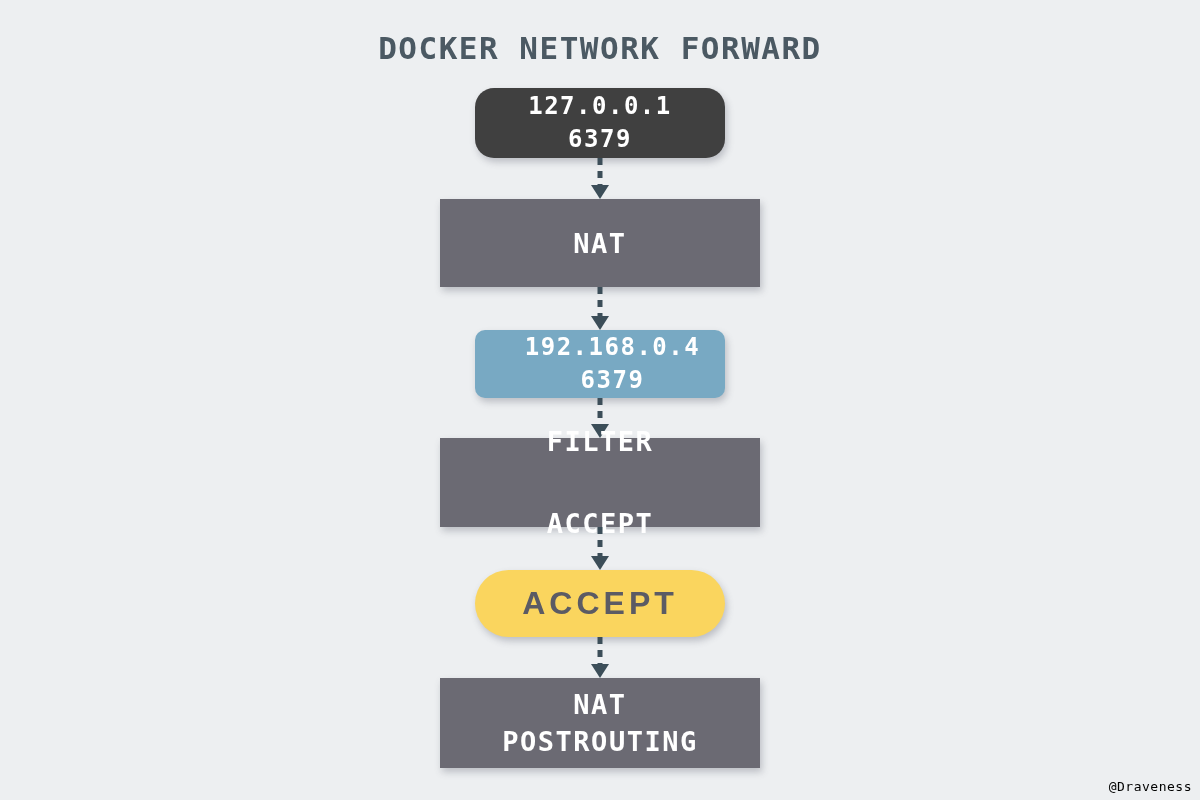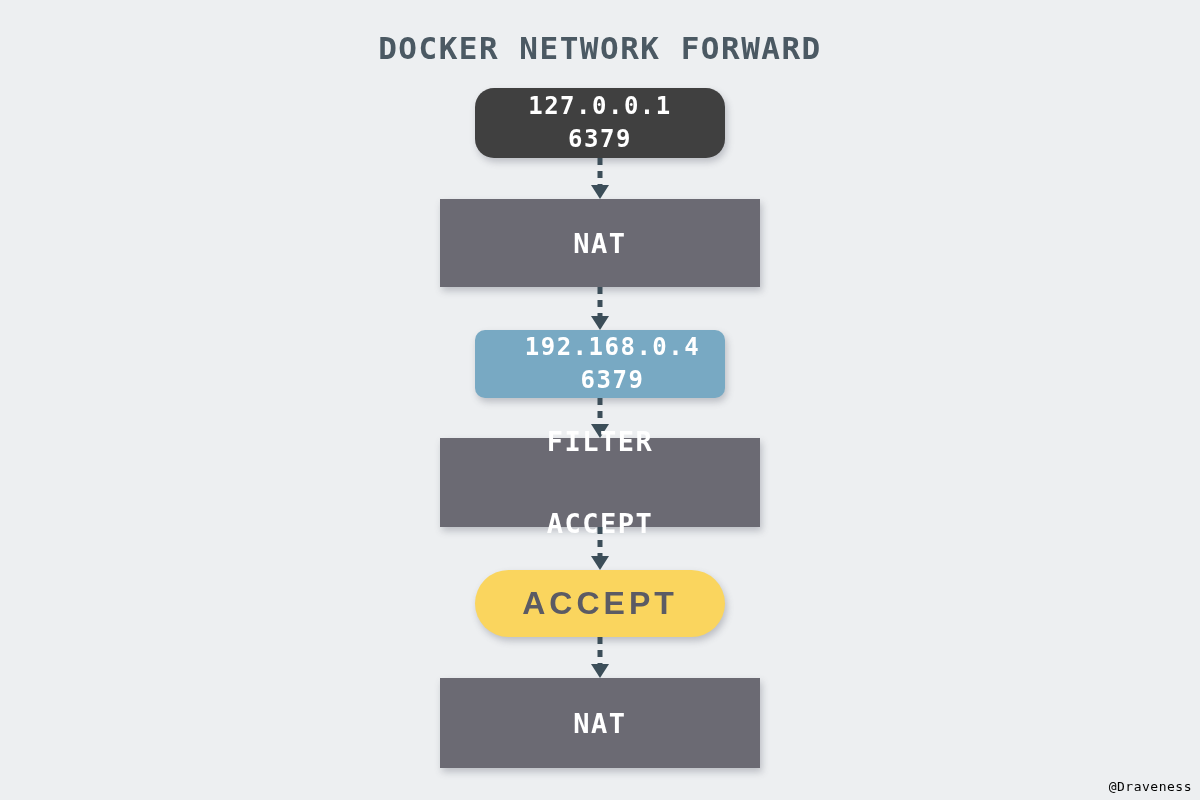--- a/index.html
+++ b/index.html
@@ -156,17 +156,18 @@
     <span class="line">ACCEPT</span>
   </div>
 
   <svg class="arrow a5" viewBox="0 0 24 41" xmlns="http://www.w3.org/2000/svg">
     <line class="dash" x1="12" y1="0" x2="12" y2="27"></line>
     <polygon class="head" points="3,27 21,27 12,41"></polygon>
   </svg>
 
   <div class="node chain n6" style="background: rgb(107, 106, 115);">
     <span class="line">NAT</span>
+    <span class="line">POSTROUTING</span>
   </div>
 
   <div class="watermark">@Draveness</div>
 
 </div>
 
 </body></html>

